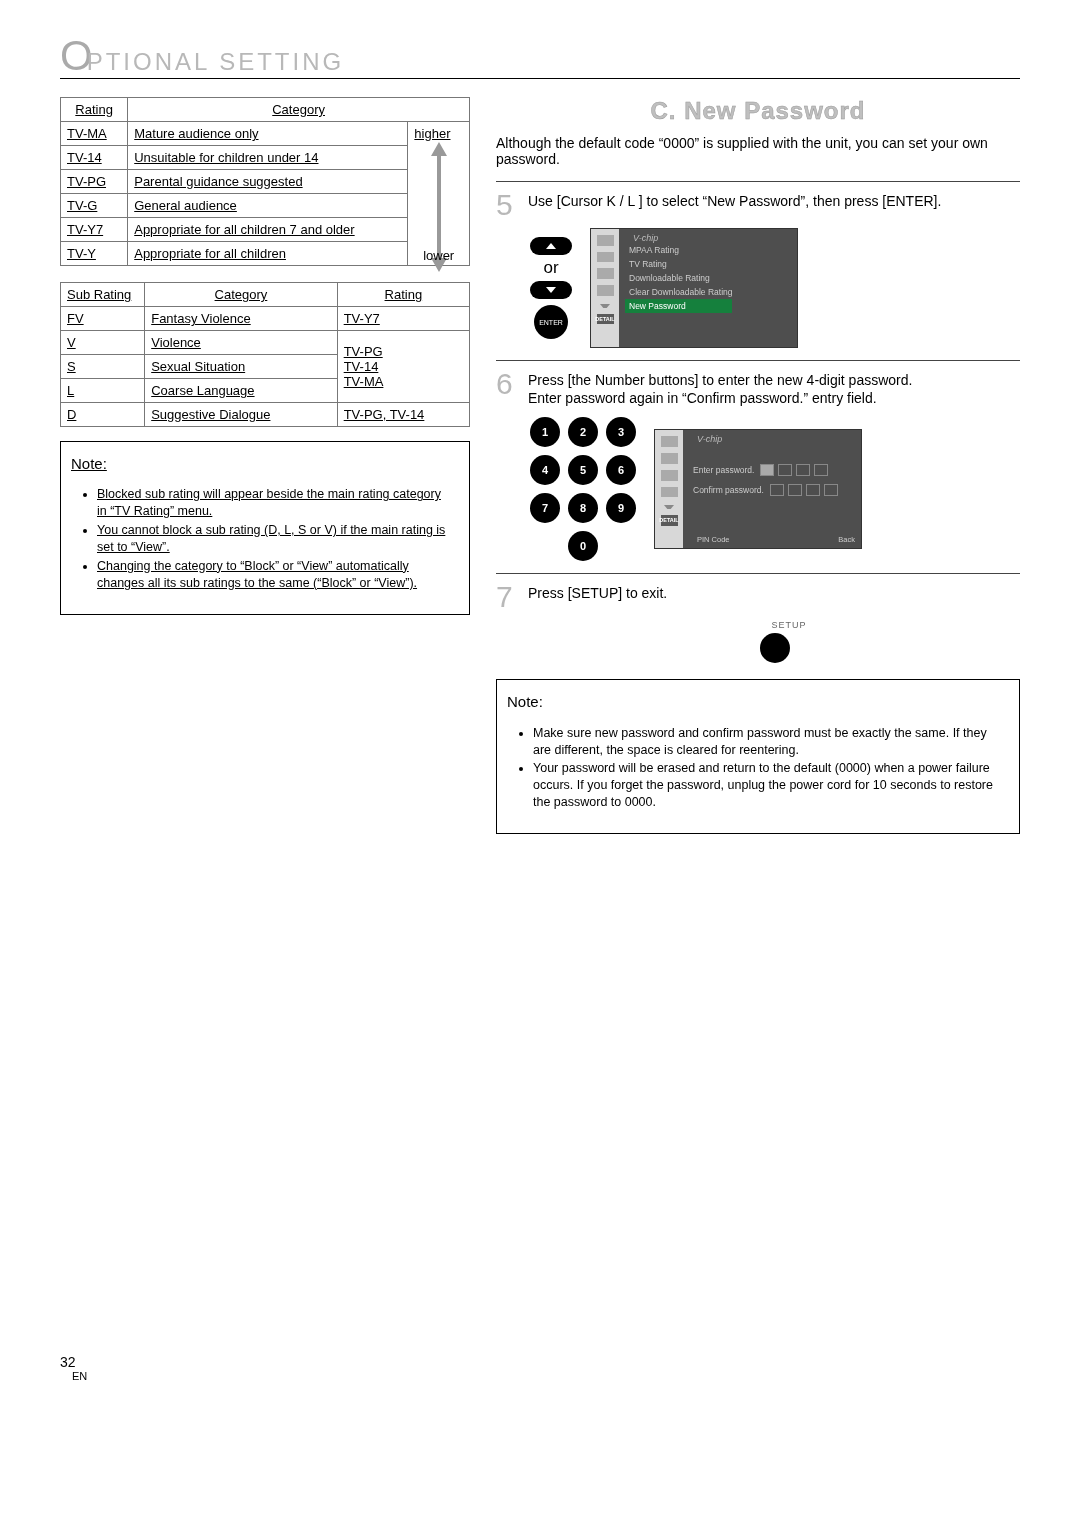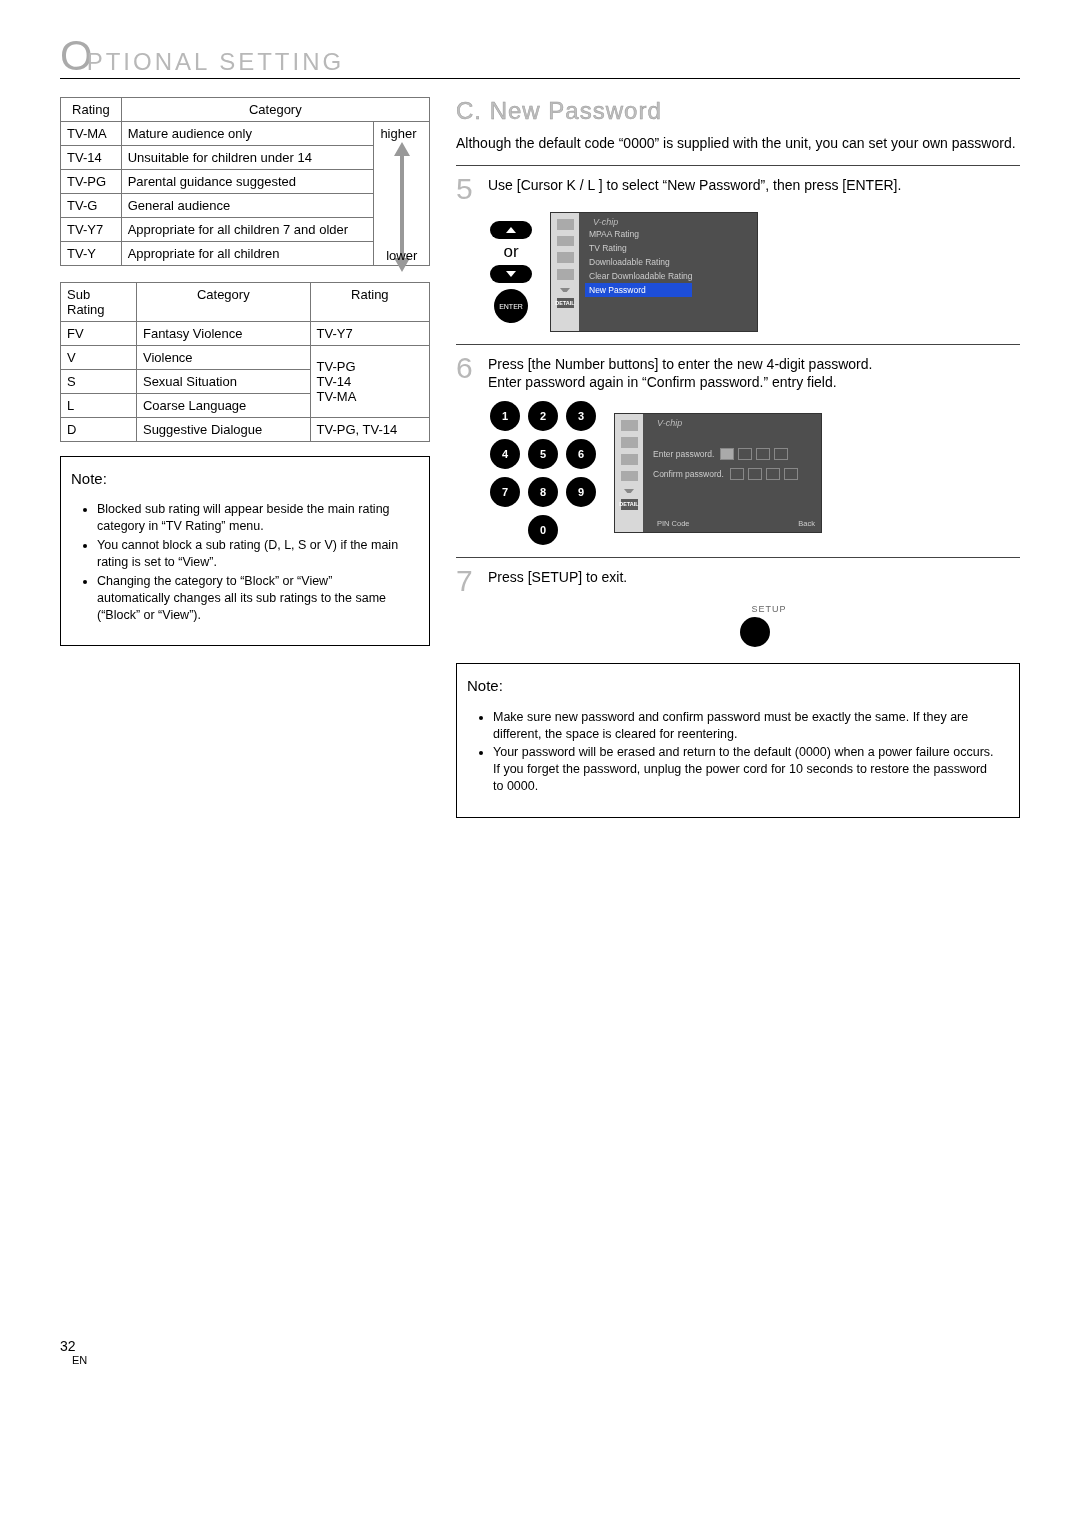--- a/index.html
+++ b/index.html
@@ -15,26 +15,26 @@
 
   
   .page-heading { display: flex; align-items: baseline; border-bottom: 1px solid #000; padding-bottom: 2px; margin-bottom: 18px; }
   .page-heading .bigO {
     font-size: 42px; font-weight: 500; color: #aaa;
     display: inline-block; line-height: 32px; margin-right: -6px;
   }
   .page-heading .rest { font-size: 24px; color: #b8b8b8; letter-spacing: 3px; }
 
   .columns { display: flex; gap: 26px; }
-  .col-left { width: 370px; flex-shrink: 0; }
+  .col-left { width: 410px; flex-shrink: 0; text-decoration: underline; }
   .col-right { flex: 1; position: relative; }
 
   .subsection-title {
     color: #bfbfbf; font-size: 24px; letter-spacing: 1px;
-    display: block; text-align: left; font-weight: 400;
+    display: block; text-align: center; font-weight: 700;
     margin-bottom: 10px;
     -webkit-text-stroke: 0.5px #999;
   }
 
   .intro { margin-bottom: 14px; }
 
   
   table { border-collapse: collapse; width: 100%; table-layout: fixed; }
   table td, table th {
     border: 1px solid #777; padding: 4px 6px; font-size: 13px; vertical-align: top; text-align: left;
@@ -91,21 +91,21 @@
   .setup-btn { width:30px; height:30px; border-radius:50%; background:#000; margin-top:3px; }
 
   
   .osd {
     width: 208px; height: 120px; background: #4e4e4e; border: 1px solid #333;
     color: #ccc; font-size: 8.5px; display:flex; position:relative;
   }
   .osd .menu-items { padding: 14px 6px 6px 10px; }
   .osd .menu-title { position:absolute; top:4px; left:42px; font-style:italic; color:#bbb; font-size:9px; }
   .osd .menu-row { padding: 2px 0; }
-  .osd .menu-row.sel { background:#1d4ed8; color:#fff; padding:2px 4px; margin-left:-4px; }
+  .osd .menu-row.sel { background:#15803d; color:#fff; padding:2px 4px; margin-left:-4px; }
   .osd .icons {
     width: 28px; background:#d8d8d8; display:flex; flex-direction:column; align-items:center;
     gap:6px; padding:6px 0;
   }
   .osd .miniicon { width:17px; height:15px; background:#aaa; }
   .osd .miniicon.dark { background:#5a5a5a; color:#fff; font-size:5.5px; display:flex; align-items:center; justify-content:center; font-weight:bold; }
   .osd .below-detail { width:17px; height:15px; }
 
   .osd.password .field-row { display:flex; align-items:center; gap:6px; height:20px; }
   .osd.password .boxes { display:flex; gap:4px; }

